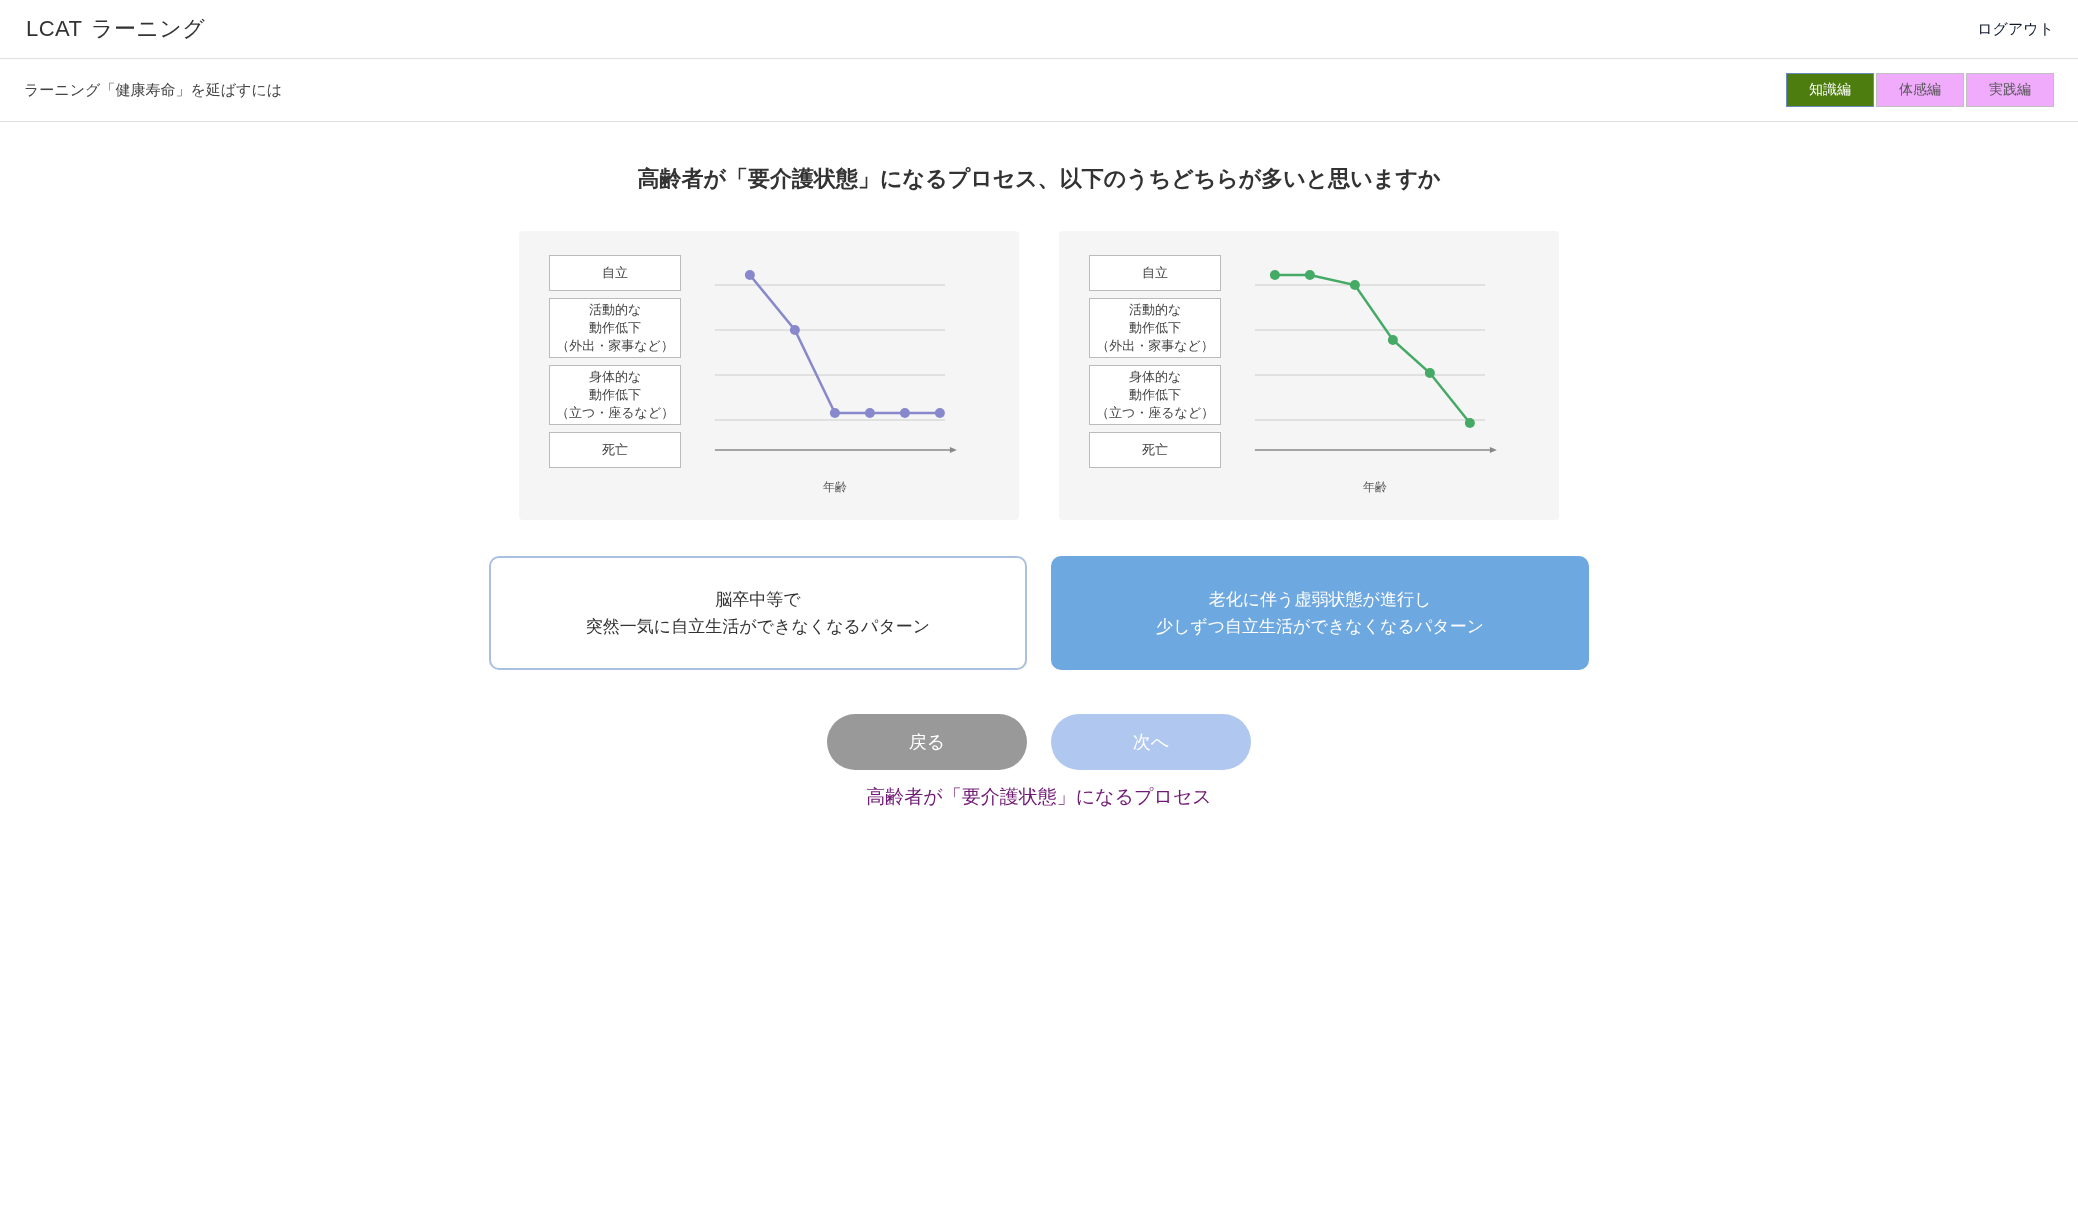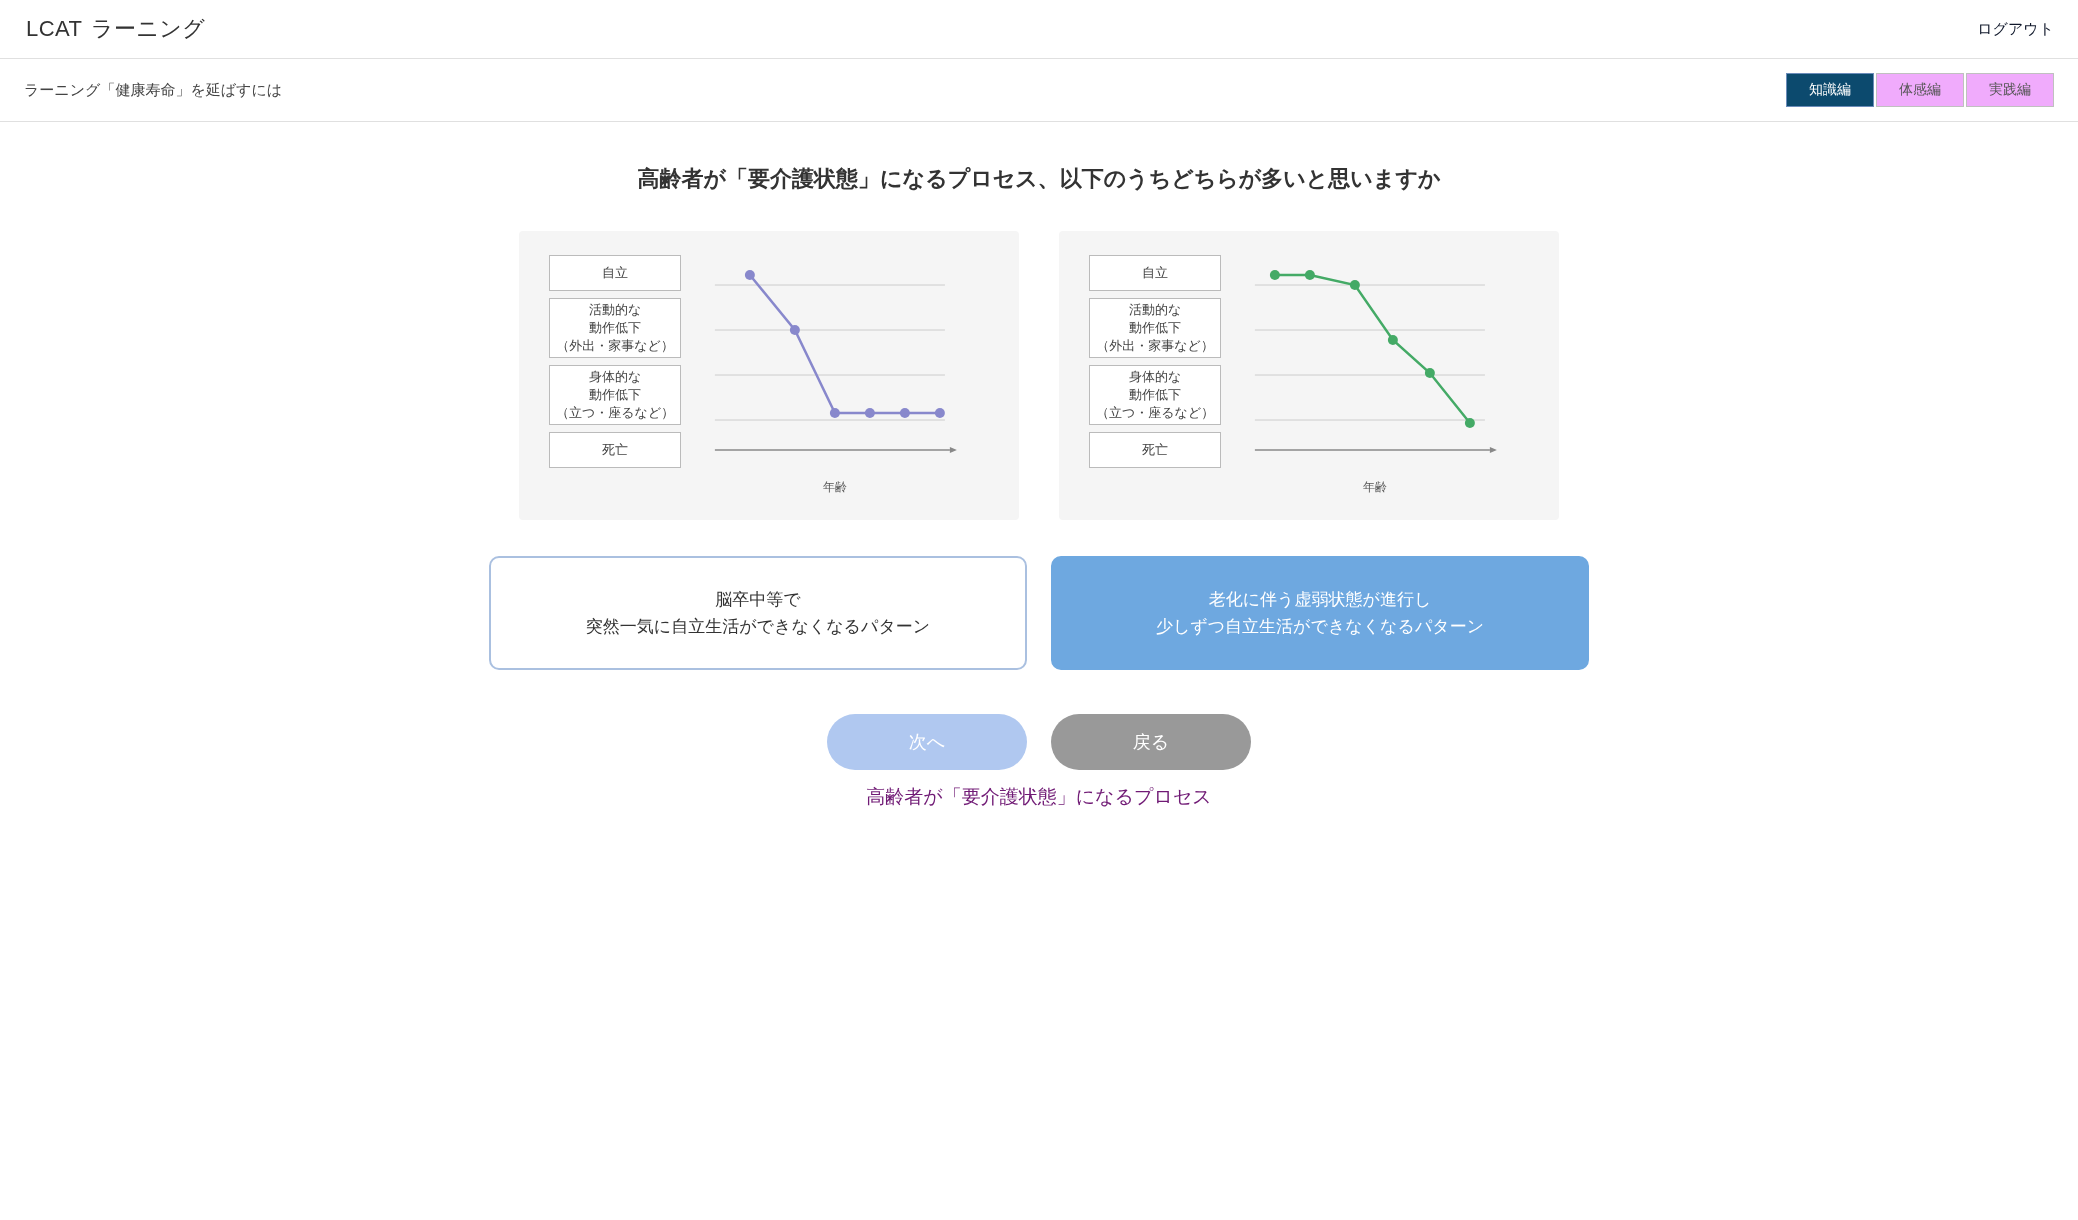--- a/index.html
+++ b/index.html
@@ -48,21 +48,21 @@
     }
     .tab {
       padding: 7px 22px;
       font-size: 14px;
       border: 1px solid #c0c0c0;
       cursor: pointer;
       background: #f0abfc;
       color: #555;
     }
     .tab.active {
-      background: #0c4a6e;
+      background: #4d7c0f;
       color: #fff;
       border-color: #6b8cba;
     }
     .main {
       padding: 40px 60px;
       display: flex;
       flex-direction: column;
       align-items: center;
     }
     .question-title {
@@ -281,17 +281,17 @@
   <div class="options-row">
     <button class="option-btn">
       脳卒中等で<br>突然一気に自立生活ができなくなるパターン
     </button>
     <button class="option-btn selected">
       老化に伴う虚弱状態が進行し<br>少しずつ自立生活ができなくなるパターン
     </button>
   </div>
 
   <div class="nav-row">
+    <button class="nav-btn back">戻る</button>
     <button class="nav-btn next">次へ</button>
-    <button class="nav-btn back">戻る</button>
   </div>
   <div class="page-label">高齢者が「要介護状態」になるプロセス</div>
 </div>
 
 </body></html>

